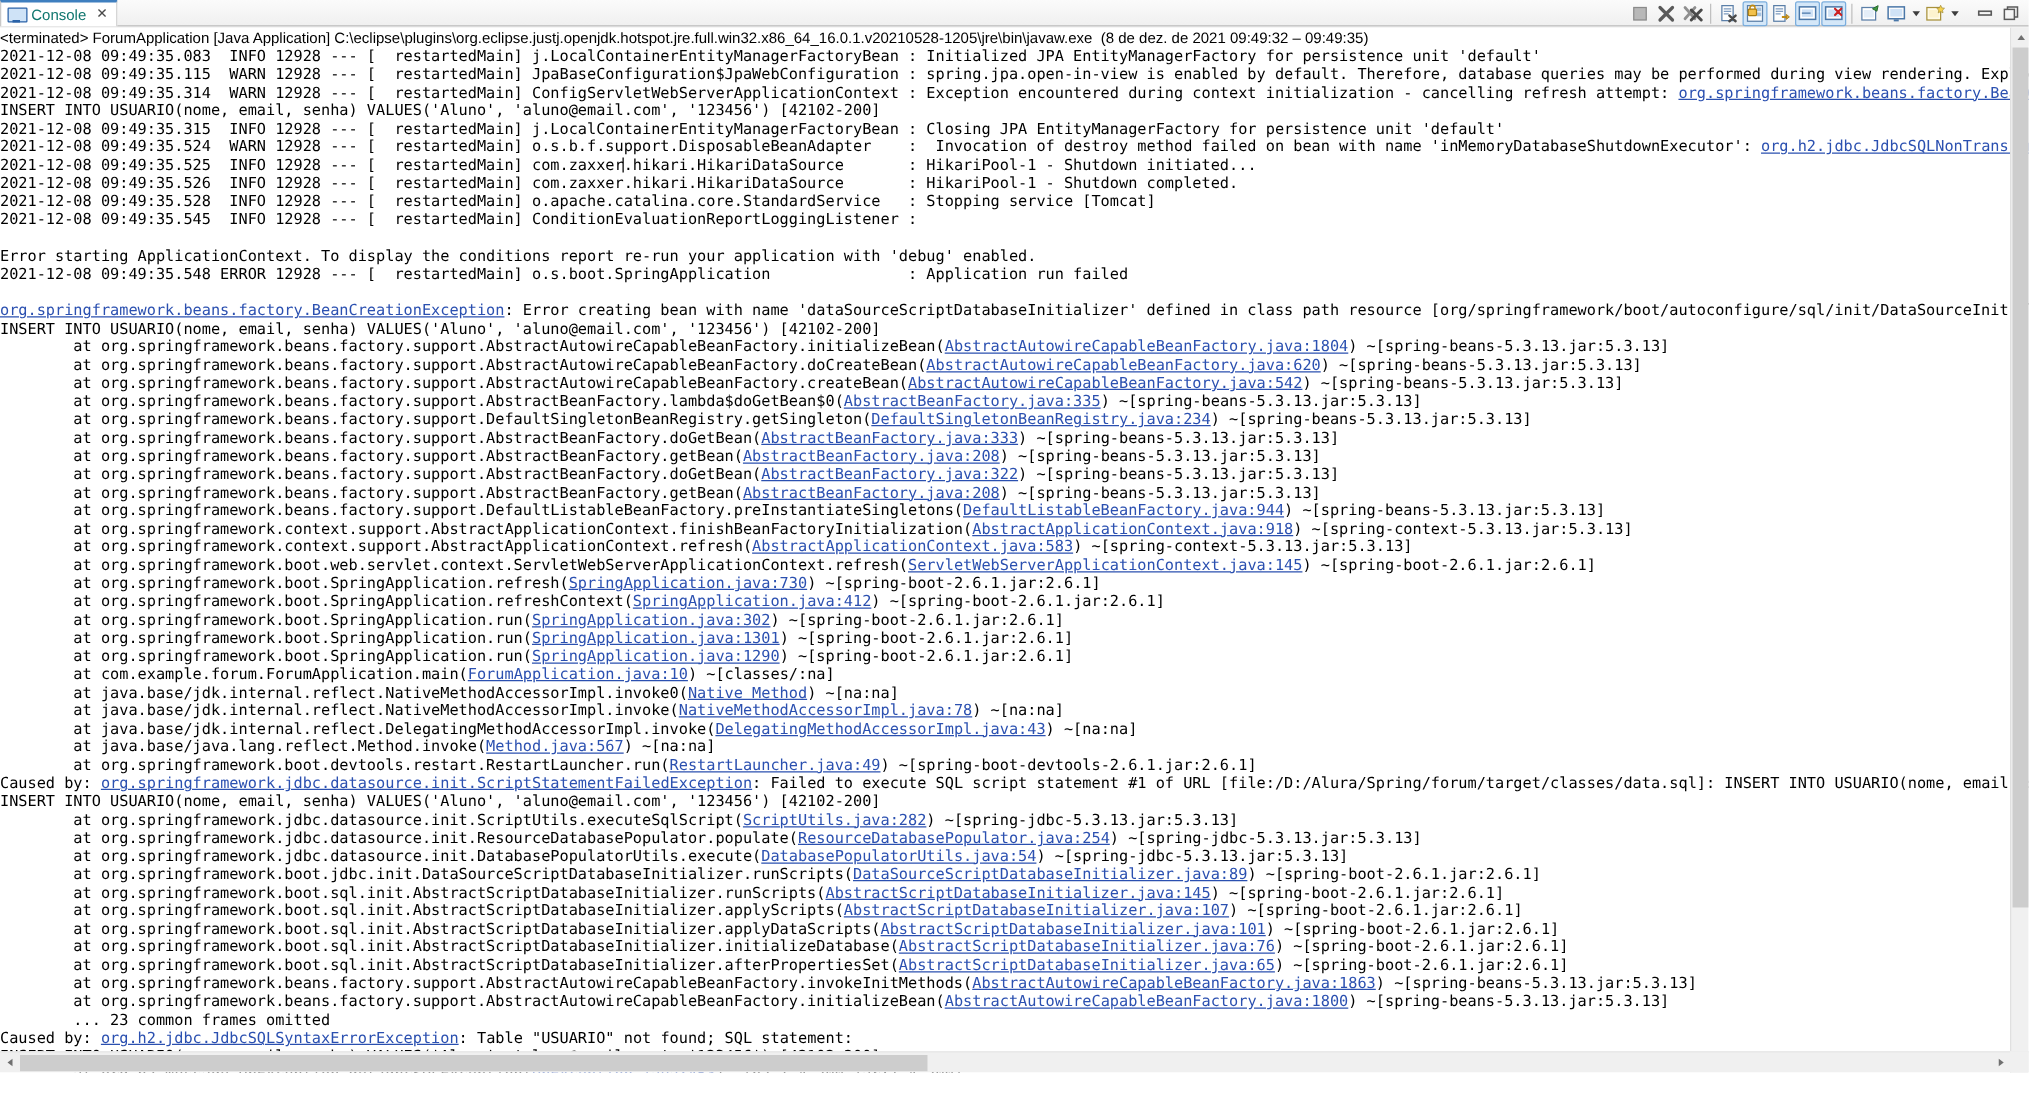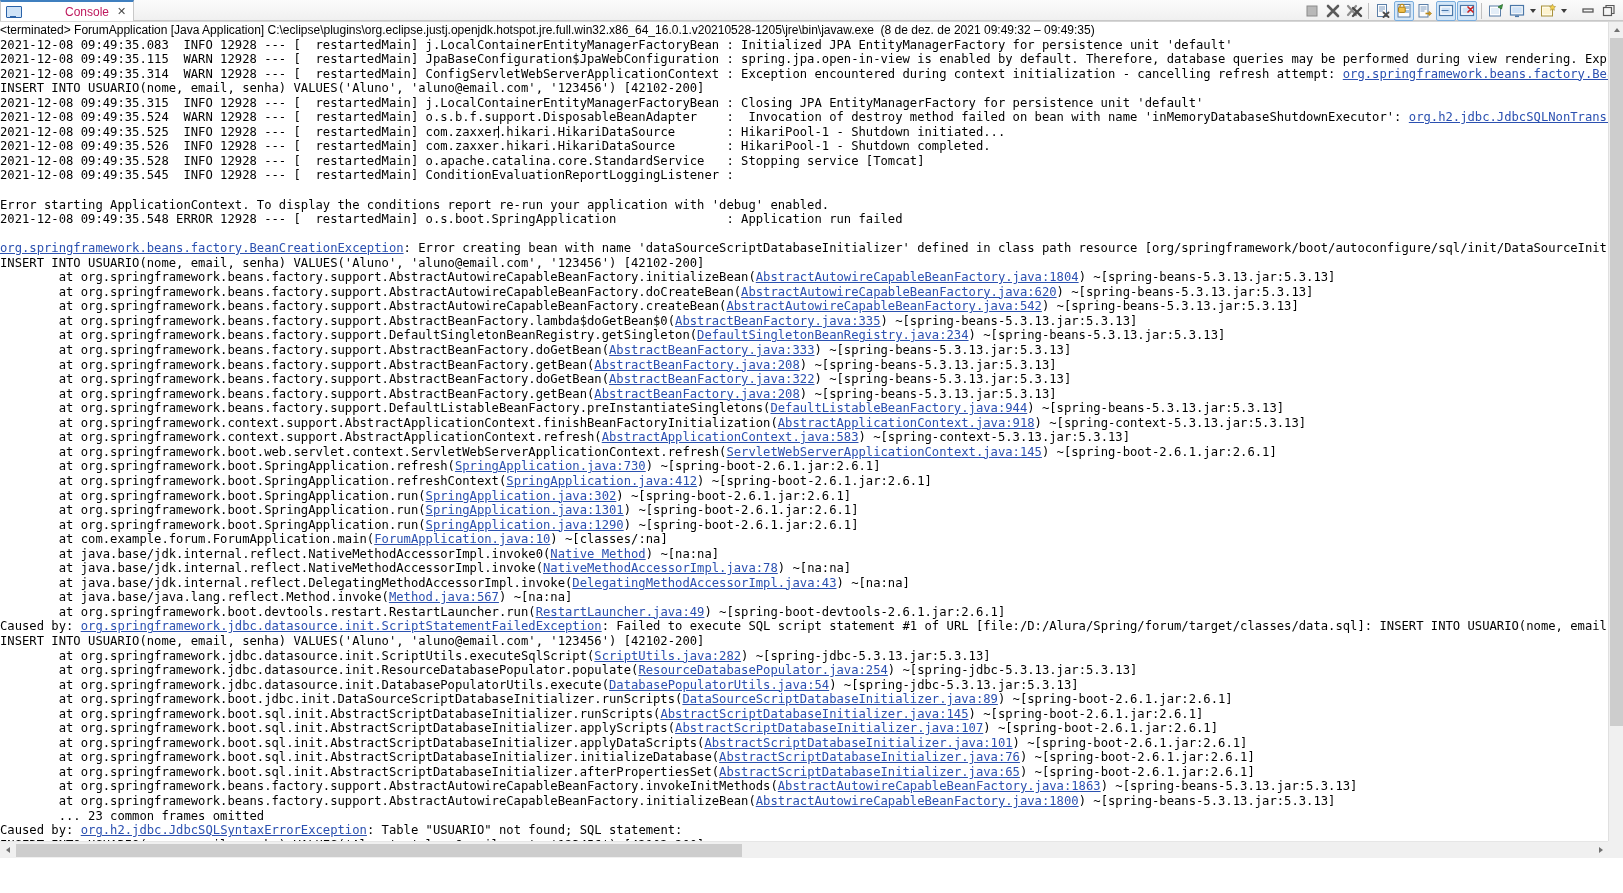--- a/index.html
+++ b/index.html
@@ -27,21 +27,21 @@
     height: 21px;
     padding: 0 7px 0 5px;
     background: #ffffff;
     border: 1px solid #c8c8c8;
     border-bottom: none;
     border-top: 2px solid #3f7fbf;
     font-size: 12px;
     color: #1c1c1c;
     white-space: nowrap;
   }
-  .tab-label { font-size: 12px; color: #be185d; margin-left: 40px; }
+  .tab-label { font-size: 12px; color: #0f766e; }
   .tab-close {
     font-size: 11px; color: #4a4a4a;
     margin-left: 3px;
     line-height: 1;
   }
   .tabbar-fill {
     flex: 1 1 auto;
     height: 21px;
     background: linear-gradient(#fbfbfb, #f0f0f0);
     border-bottom: 1px solid #c8c8c8;

